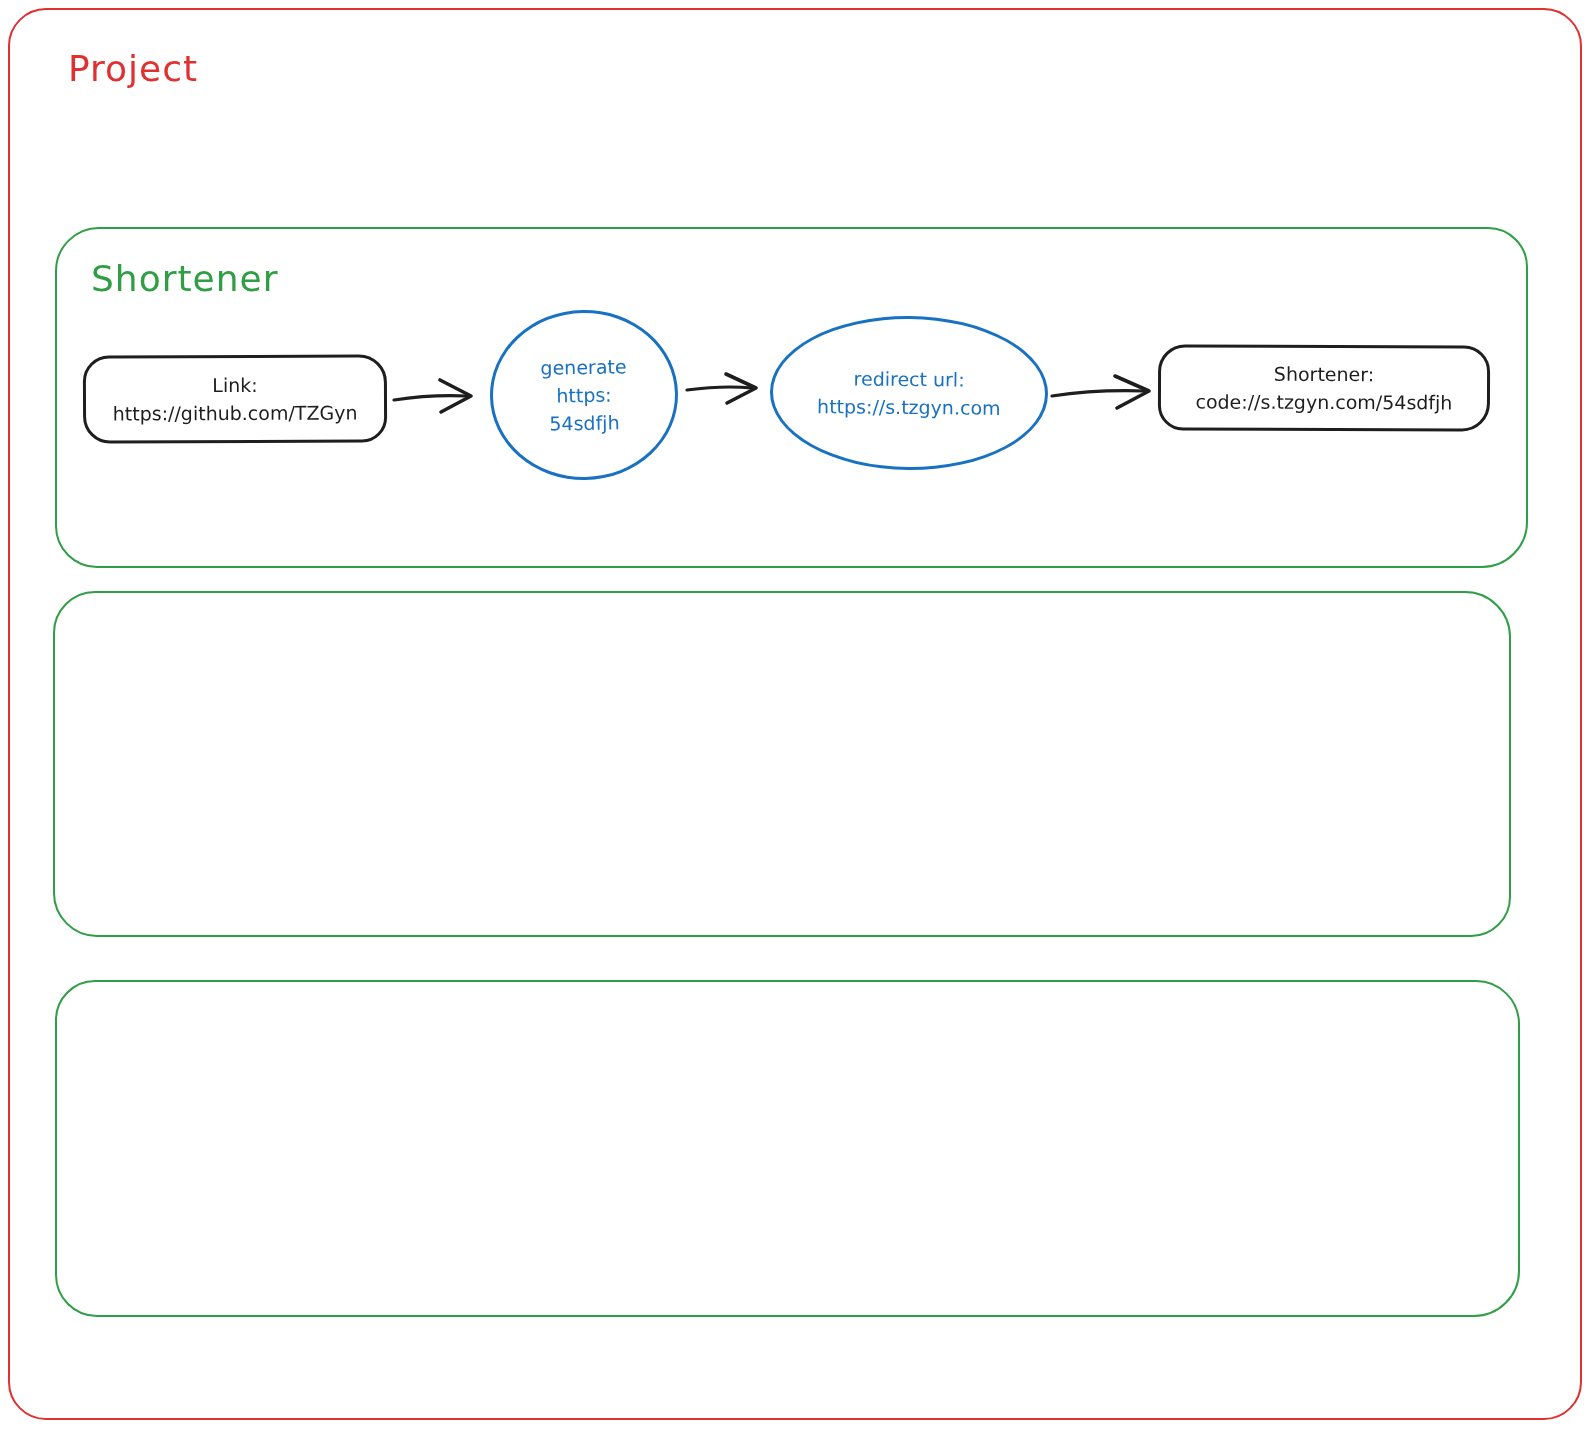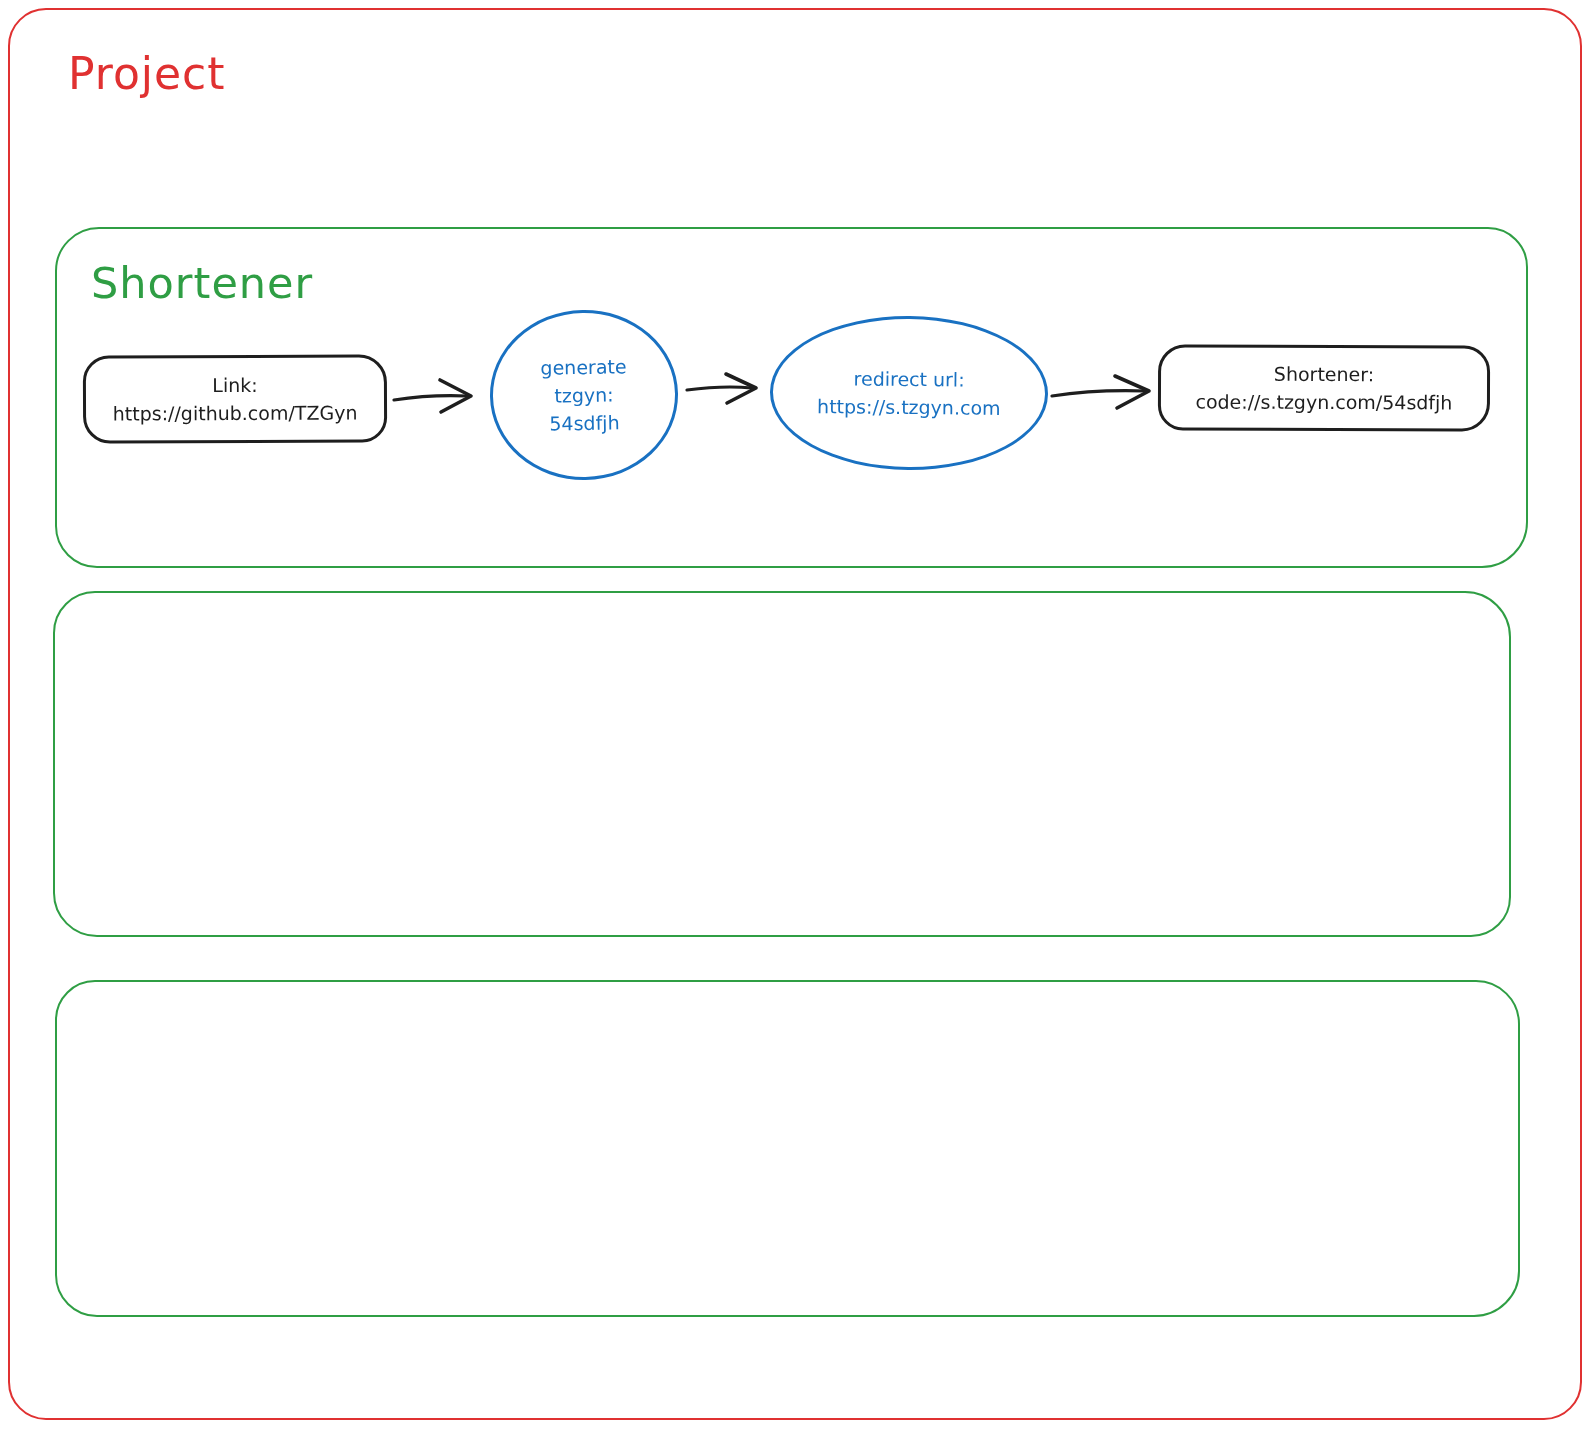--- a/index.html
+++ b/index.html
@@ -30,31 +30,31 @@
     letter-spacing: 1px;
     font-weight: 500;
   }
   .project-frame {
     left: 8px; top: 8px;
     width: 1574px; height: 1412px;
     border-radius: 38px;
   }
   .project-label {
     left: 68px; top: 48px;
-    font-size: 44px;
+    font-size: 36px;
     color: #e03131;
   }
   .shortener-frame {
     left: 55px; top: 227px;
     width: 1473px; height: 341px;
     border-radius: 44px 40px 46px 42px;
   }
   .shortener-label {
     left: 91px; top: 258px;
-    font-size: 43px;
+    font-size: 36px;
     color: #2f9e44;
   }
   .frame-2 {
     left: 53px; top: 591px;
     width: 1458px; height: 346px;
     border-radius: 42px 46px 40px 44px;
   }
   .frame-3 {
     left: 55px; top: 980px;
     width: 1465px; height: 337px;
@@ -134,21 +134,21 @@
   <div class="frame frame-2"></div>
   <div class="frame frame-3"></div>
 
   <div class="node rect-node link-node">
     <div class="line">Link:</div>
     <div class="line">https://github.com/TZGyn</div>
   </div>
 
   <div class="node ellipse-node generate-node">
     <div class="line">generate</div>
-    <div class="line">tzgyn:</div>
+    <div class="line">https:</div>
     <div class="line">54sdfjh</div>
   </div>
 
   <div class="node ellipse-node redirect-node">
     <div class="line">redirect url:</div>
     <div class="line">https://s.tzgyn.com</div>
   </div>
 
   <div class="node rect-node result-node">
     <div class="line">Shortener:</div>

